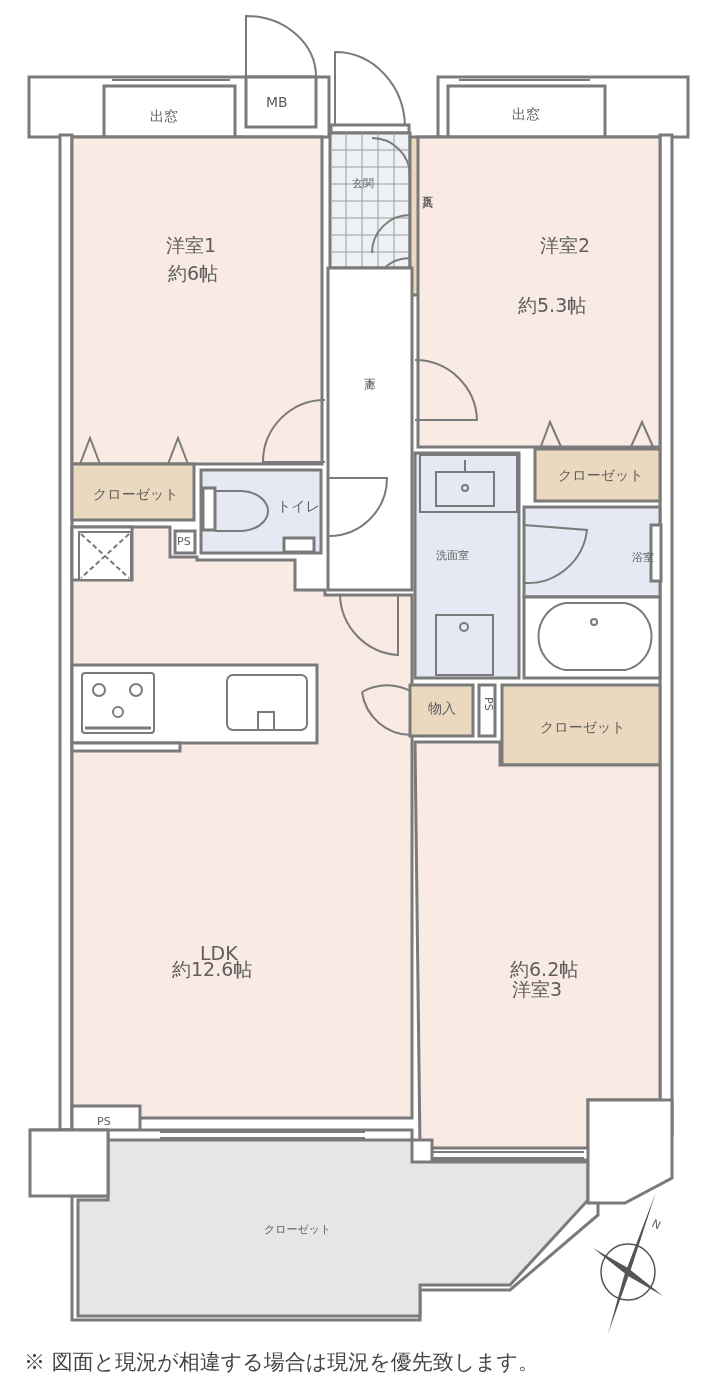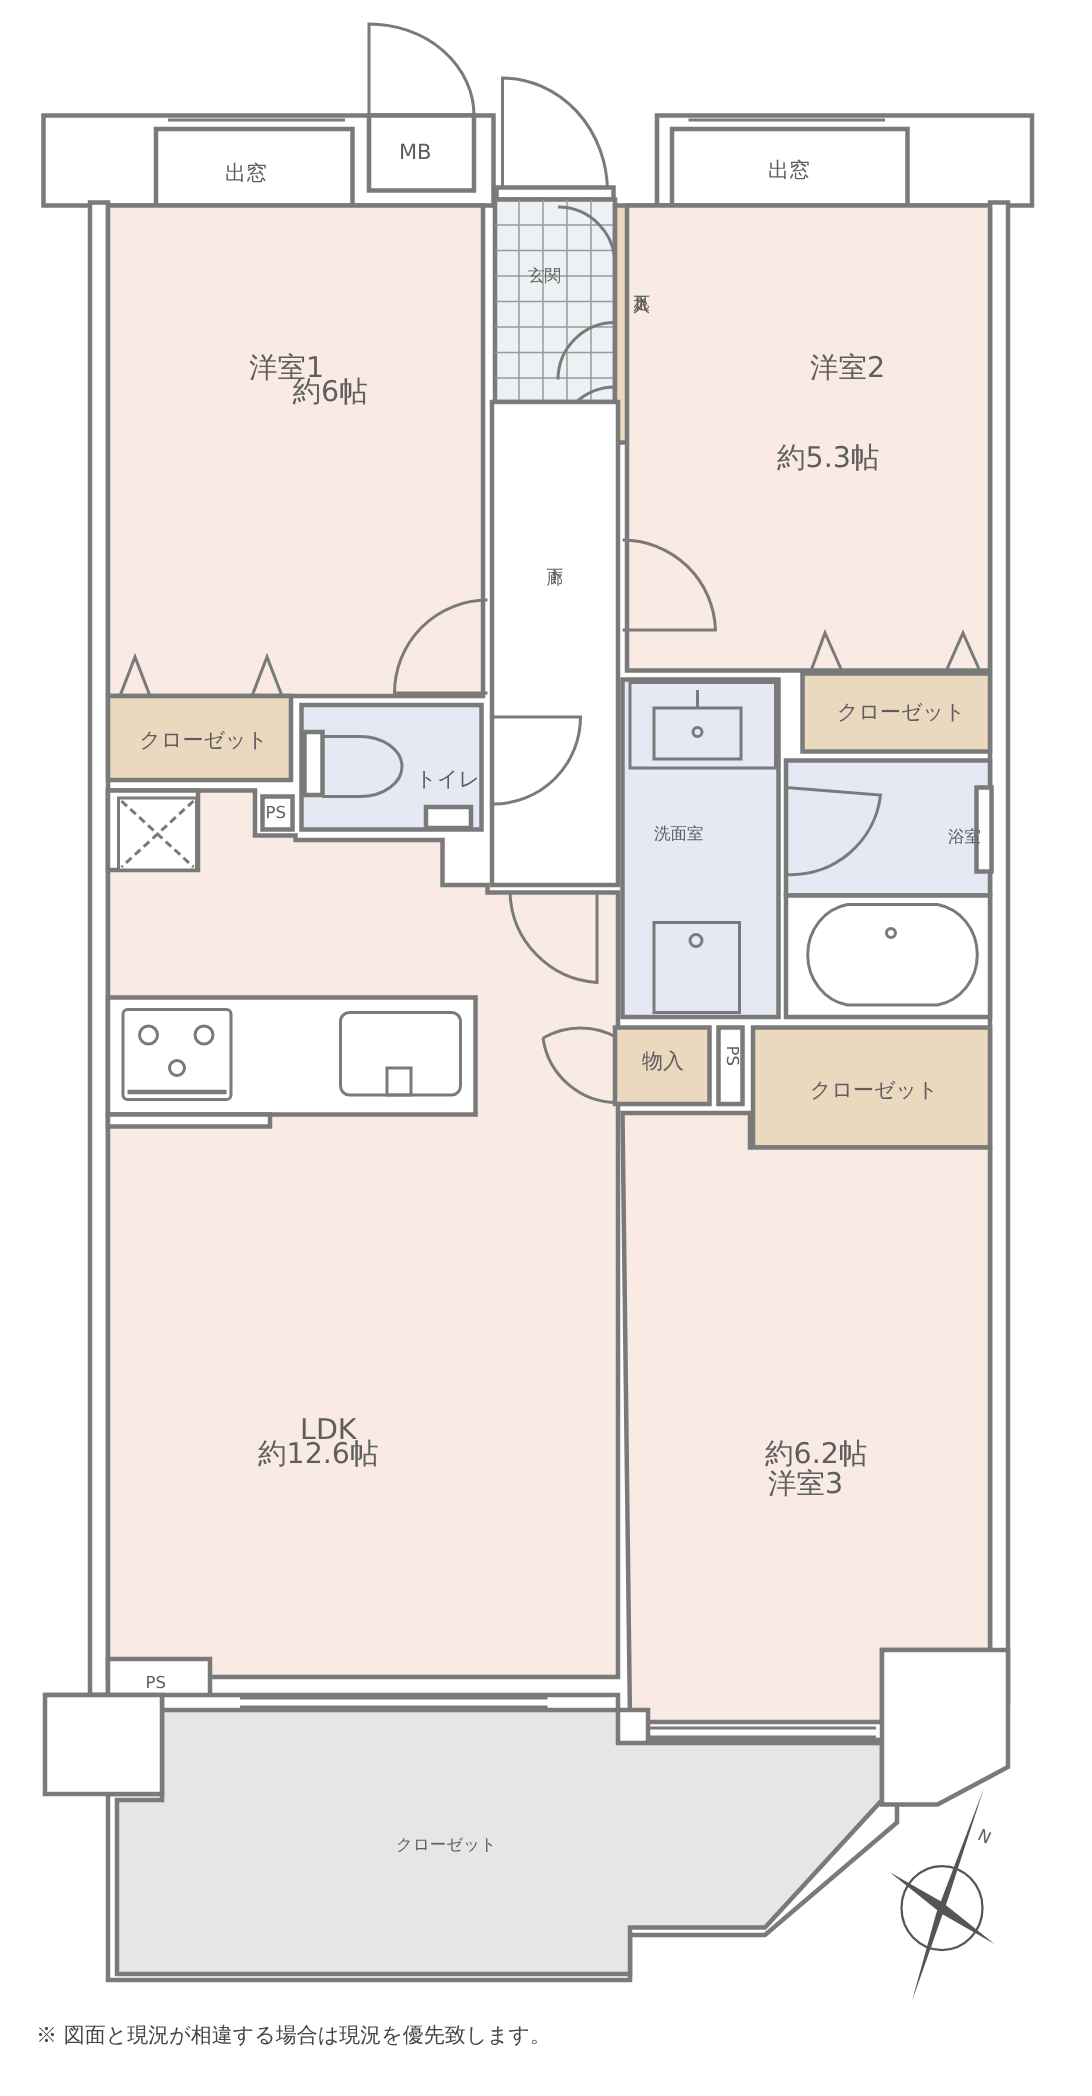--- a/index.html
+++ b/index.html
@@ -9,21 +9,21 @@
   .wall { fill:#ffffff; stroke:#7a7a7a; stroke-width:3; }
   .thin { fill:none; stroke:#7a7a7a; stroke-width:2; }
   .room { stroke:#7a7a7a; stroke-width:3; }
   .lbl { position:absolute; color:#5e5e5e; text-align:center; white-space:nowrap; line-height:1.25; }
   .lbl-lg { font-size:19px;text-align:right; }
   .lbl-md { font-size:11px; }
   .lbl-sm { font-size:14px; }
   .lbl-xs { font-size:11px; }
   .vtext { writing-mode:vertical-rl; font-size:11px; letter-spacing:0; }
   .note { position:absolute; left:24px; top:1348px; font-family:"DejaVu Serif","Liberation Serif",serif;
-          font-size:14px; color:#444444; white-space:nowrap; }
+          font-size:21px; color:#444444; white-space:nowrap; }
 </style>
 </head>
 <body>
 
 <svg id="plan" viewBox="0 0 728 1397" xmlns="http://www.w3.org/2000/svg">
 
   <rect x="29" y="77" width="300" height="60" class="wall"></rect>
 
   <rect x="60" y="135" width="12" height="995" class="wall"></rect>
 
@@ -149,34 +149,34 @@
     <path d="M-22 18 L0 0 L22 -18 Z" fill="#555"></path>
     <path d="M8 -28 L0 0 L-8 28 Z" fill="#555"></path>
   </g>
 </svg>
 
 <div class="lbl lbl-sm" style="left:150px;top:108px;">出窓</div>
 <div class="lbl lbl-sm" style="left:512px;top:106px;">出窓</div>
 <div class="lbl lbl-sm" style="left:266px;top:94px;">MB</div>
 
 <div class="lbl lbl-lg" style="left:166px;top:234px;">洋室1</div>
-<div class="lbl lbl-lg" style="left:168px;top:250px;margin-left:27px;">約6帖</div>
+<div class="lbl lbl-lg" style="left:168px;top:262px;">約6帖</div>
 
 <div class="lbl lbl-lg" style="left:540px;top:234px;">洋室2</div>
 <div class="lbl lbl-lg" style="left:518px;top:262px;margin-top:32px;">約5.3帖</div>
 
 <div class="lbl lbl-md" style="left:352px;top:177px;">玄関</div>
 <div class="lbl vtext" style="left:420px;top:188px;">下足入れ</div>
 <div class="lbl vtext" style="left:362px;top:370px;">廊下</div>
 
 <div class="lbl lbl-sm" style="left:93px;top:486px;">クローゼット</div>
 <div class="lbl lbl-sm" style="left:558px;top:467px;">クローゼット</div>
 <div class="lbl lbl-sm" style="left:540px;top:719px;">クローゼット</div>
 
-<div class="lbl lbl-sm" style="left:277px;top:512px;">トイレ</div>
+<div class="lbl lbl-sm" style="left:277px;top:498px;">トイレ</div>
 <div class="lbl lbl-xs" style="left:177px;top:535px;">PS</div>
 
 <div class="lbl lbl-md" style="left:436px;top:549px;">洗面室</div>
 <div class="lbl lbl-md" style="left:632px;top:551px;">浴室</div>
 
 <div class="lbl lbl-sm" style="left:428px;top:700px;font-family:Liberation Serif, serif;">物入</div>
 <div class="lbl vtext" style="left:481px;top:697px;">PS</div>
 
 <div class="lbl lbl-lg" style="left:200px;top:930px;margin-top:12px;">LDK</div>
 <div class="lbl lbl-lg" style="left:172px;top:958px;">約12.6帖</div>

